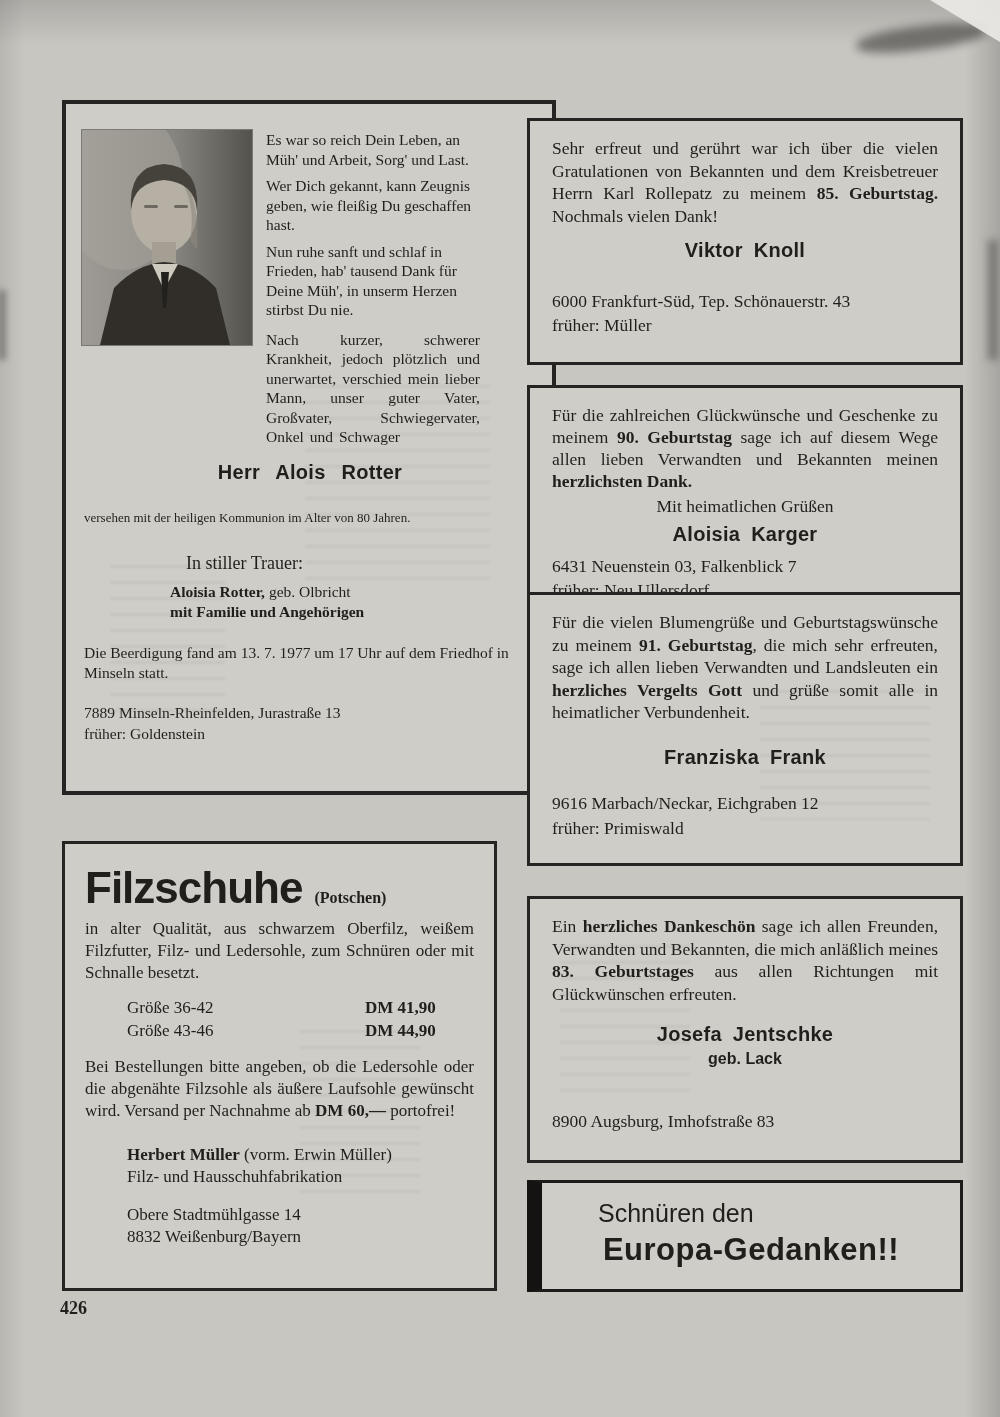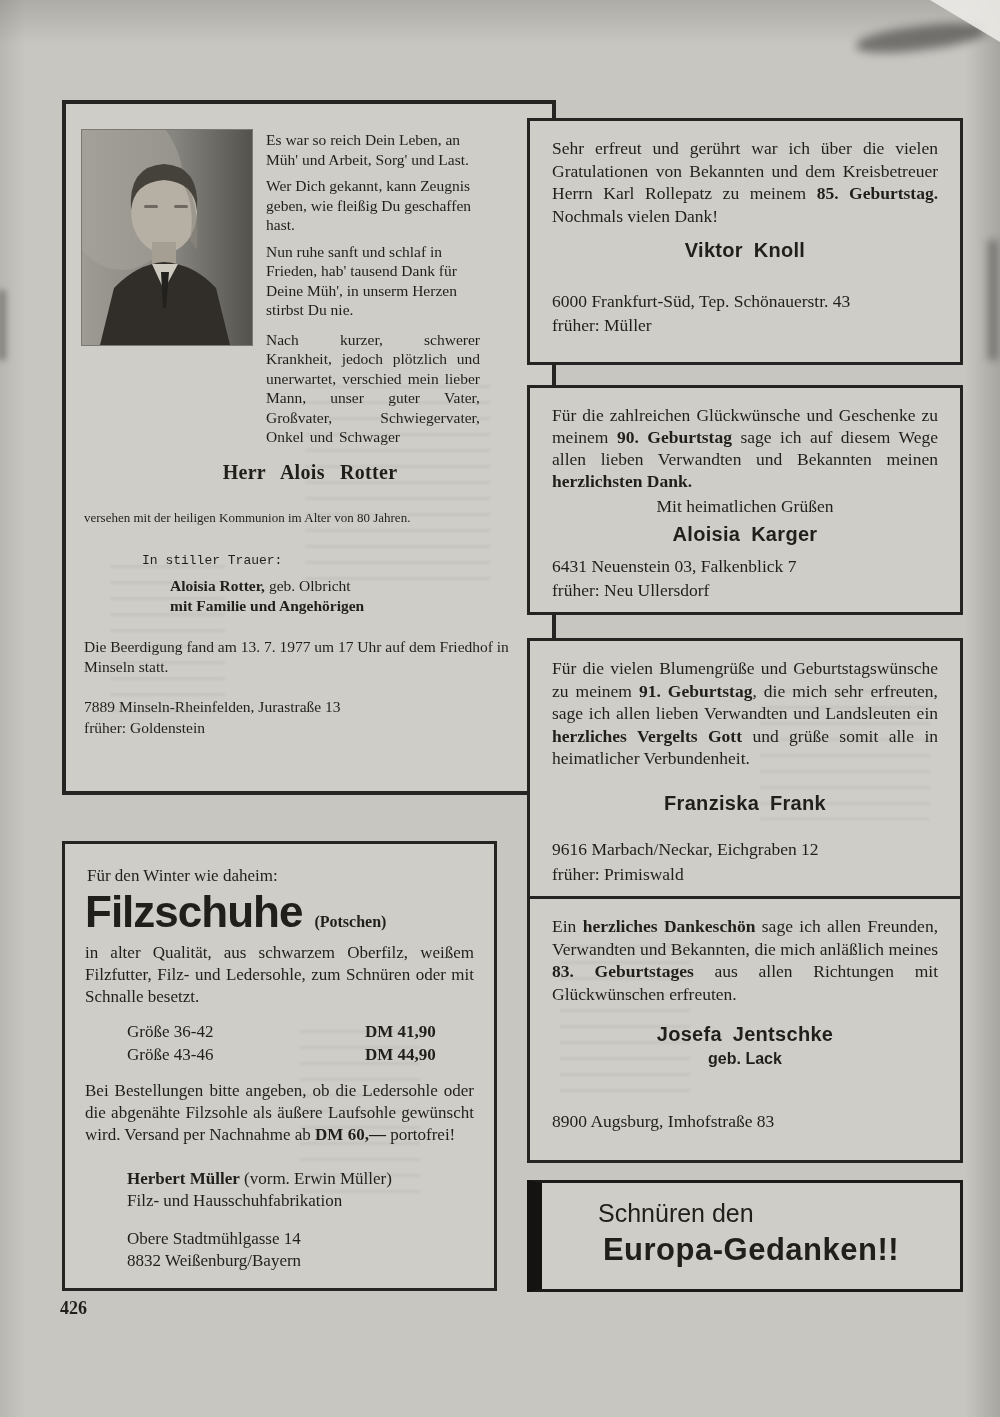--- a/index.html
+++ b/index.html
@@ -16,23 +16,23 @@
   }
   .box { position:absolute; background:#cfcdc7; border:3px solid #262422; box-sizing:border-box; overflow:hidden; }
 
   
   .obituary { left:62px; top:100px; width:494px; height:695px; border-width:4px; padding:26px 14px 18px 16px; }
   .ob-top { display:flex; gap:14px; }
   .photo { flex:none; width:170px; height:215px; box-shadow:0 0 0 1px #7b7974; }
   .ob-right { width:214px; font-size:15.5px; line-height:19.5px; }
   .verse { margin:0 0 7px; text-align:left; }
   .ob-intro { margin:10px 0 0; text-align:justify; word-spacing:2px; }
-  .ob-name { margin:14px 0 0; text-align:center; font-family:Liberation Serif, serif; font-weight:bold; font-size:20px; word-spacing:10px; letter-spacing:.3px; }
+  .ob-name { margin:14px 0 0; text-align:center; font-family:Liberation Sans, sans-serif; font-weight:bold; font-size:20px; word-spacing:10px; letter-spacing:.3px; }
   .ob-details { margin:24px 0 0 2px; font-size:13px; line-height:20px; }
-  .ob-trauer  { margin:25px 0 0 60px; font-size:13px;font-family:Liberation Mono, monospace; }
+  .ob-trauer  { margin:25px 0 0 104px; font-size:18px; }
   .ob-mourner { margin:9px 0 0 88px; font-size:15.5px; }
   .ob-family  { margin:2px 0 0 88px; font-size:15.5px; font-weight:bold; }
   .ob-funeral { margin:22px 0 0 2px; font-size:15.5px; line-height:20px; }
   .ob-address { margin:20px 0 0 2px; font-size:15.5px; line-height:20px; }
   .ob-former  { margin:2px 0 0 2px; font-size:15.5px; }
 
   
   .ad { left:62px; top:841px; width:435px; height:450px; padding:22px 20px; }
   .ad-tagline { margin:0 0 4px 2px; font-size:17px; }
   .ad-prodline { margin:0 0 6px; }
@@ -55,21 +55,21 @@
   .n-greeting { margin:3px 0 0; text-align:center; }
   .n-name { margin:12px 0 0; text-align:center; font-family:"Liberation Sans", sans-serif; font-weight:bold; font-size:20px; word-spacing:5px; letter-spacing:.3px; }
   .n-name2 { margin:2px 0 0; text-align:center; font-family:"Liberation Sans", sans-serif; font-weight:bold; font-size:16px; }
   .n-address { margin:22px 0 0; }
   .n-former  { margin:2px 0 0; }
   .notice-1 { top:118px; height:247px; }
   .notice-1 .n-address { margin-top:28px; }
   .notice-2 { top:385px; height:230px; line-height:22px; }
   .notice-2 .n-name { margin-top:6px; }
   .notice-2 .n-address { margin-top:10px; }
-  .notice-3 { top:638px; height:274px; }
+  .notice-3 { top:592px; height:274px; }
   .notice-3 .n-name { margin-top:22px; }
   .notice-3 .n-address { margin-top:24px; }
   .notice-4 { top:896px; height:267px; }
   .notice-4 .n-name { margin-top:18px; }
   .notice-4 .n-address { margin-top:40px; }
 
   
   .europa { left:527px; top:1180px; width:436px; height:112px; border:3px solid #1d1c1a; border-left:15px solid #141311; padding:10px 18px; }
   .europa-line1 { margin:6px 0 0 38px; font-family:"Liberation Sans", sans-serif; font-size:25px; }
   .europa-line2 { margin:4px 0 0; text-align:center; font-family:"Liberation Sans", sans-serif; font-weight:bold; font-size:31px; letter-spacing:.5px; }
@@ -141,21 +141,20 @@
     <p class="ob-details">versehen mit der heiligen Kommunion im Alter von 80 Jahren.</p>
     <p class="ob-trauer">In stiller Trauer:</p>
     <p class="ob-mourner"><span style="font-weight: bold;">Aloisia Rotter,</span><span> geb. Olbricht</span></p>
     <p class="ob-family">mit Familie und Angehörigen</p>
     <p class="ob-funeral">Die Beerdigung fand am 13. 7. 1977 um 17 Uhr auf dem Friedhof in Minseln statt.</p>
     <p class="ob-address">7889 Minseln-Rheinfelden, Jurastraße 13</p>
     <p class="ob-former">früher: Goldenstein</p>
   </div>
 
   <div class="box ad">
-    <p class="ad-tagline">Für den Winter wie daheim:</p>
     <div class="ad-prodline">
       <span class="ad-product">Filzschuhe</span>
       <span class="ad-note">(Potschen)</span>
     </div>
     <p class="ad-desc">in alter Qualität, aus schwarzem Oberfilz, weißem Filzfutter, Filz- und Ledersohle, zum Schnüren oder mit Schnalle besetzt.</p>
     <div class="ad-size-row">
       <span class="size">Größe 36-42</span>
       <span class="price">DM 41,90</span>
     </div>
     <div class="ad-size-row">

